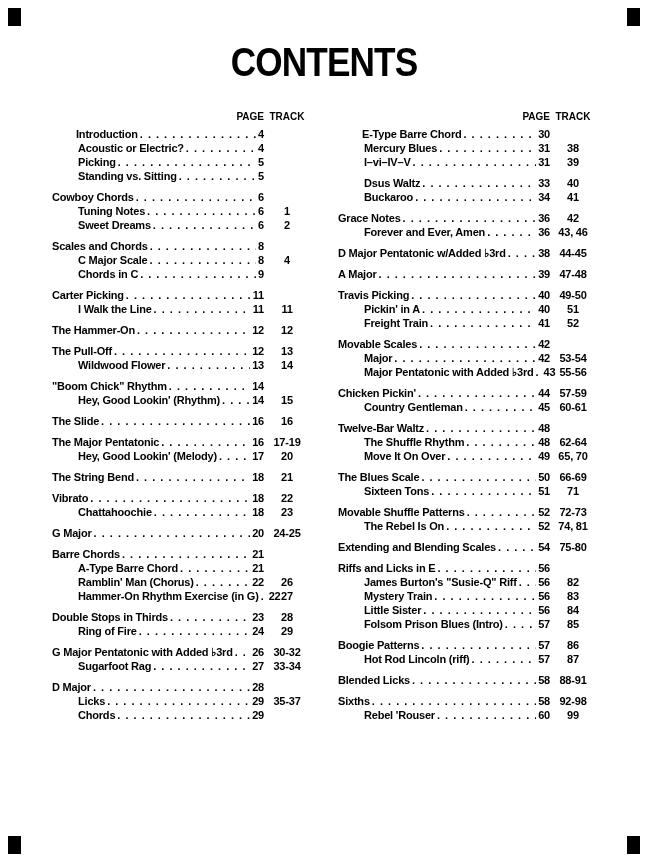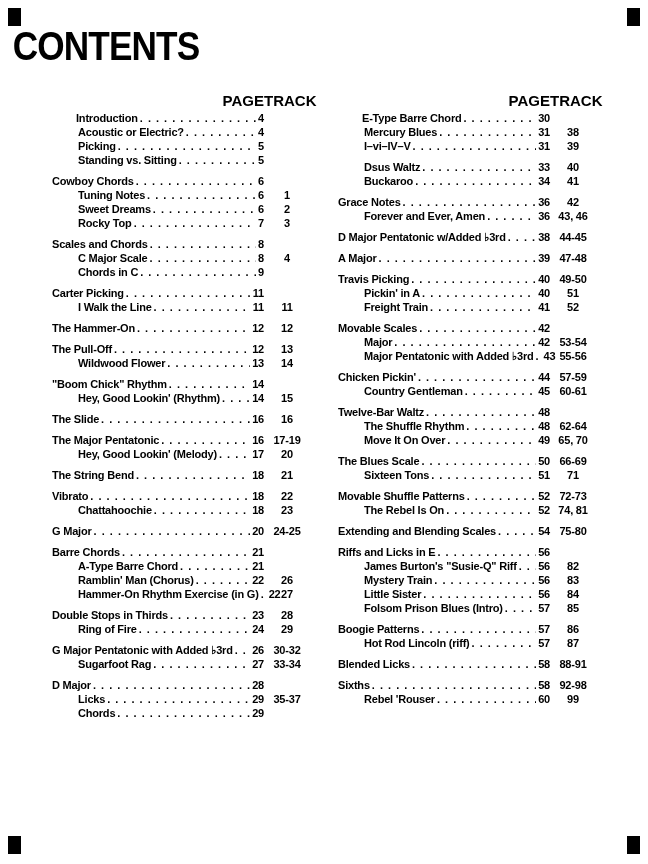--- a/index.html
+++ b/index.html
@@ -15,41 +15,41 @@
   .crop-mark {
     position: absolute;
     width: 13px;
     height: 18px;
     background: #000;
   }
   .crop-tl { left: 8px; top: 8px; }
   .crop-tr { right: 8px; top: 8px; }
   .crop-bl { left: 8px; bottom: 10px; }
   .crop-br { right: 8px; bottom: 10px; }
-  .title-wrap { text-align: left; margin: 0; padding-top: 26px; }
+  .title-wrap { text-align: center; margin: 16px; padding-top: 26px; }
   .title-wrap h1 {
     margin: 0;
     display: inline-block;
     font-size: 40px;
     font-weight: bold;
     letter-spacing: -1px;
     transform: scaleX(0.88);
     transform-origin: center;
     line-height: 1;
   }
   .cols {
     display: flex;
     gap: 28px;
     padding: 0 52px;
     margin-top: 28px;
   }
   .col { flex: 1; min-width: 0; }
   .header-row {
     display: flex;
-    font-size: 15px;
+    font-size: 10px;
     font-weight: bold;
     margin-bottom: 3px;
     line-height: 14px;
   }
   .header-row .page-h { flex: 1; text-align: right; }
   .header-row .track-h { width: 46px; text-align: center; }
   .row {
     display: flex;
     font-size: 11px;
     font-weight: bold;
@@ -149,28 +149,20 @@
             <div class="track">1</div>
           </div>
           <div class="row sub">
             <div class="entry">
               <span class="label">Sweet Dreams</span>
               <span class="dots"></span>
               <span class="pagecell">6</span>
             </div>
             <div class="track">2</div>
           </div>
-          <div class="row sub">
-            <div class="entry">
-              <span class="label">Rocky Top</span>
-              <span class="dots"></span>
-              <span class="pagecell">7</span>
-            </div>
-            <div class="track">3</div>
-          </div>
           <div class="row top">
             <div class="entry">
               <span class="label">Scales and Chords</span>
               <span class="dots"></span>
               <span class="pagecell">8</span>
             </div>
             <div class="track"></div>
           </div>
           <div class="row sub">
             <div class="entry">

